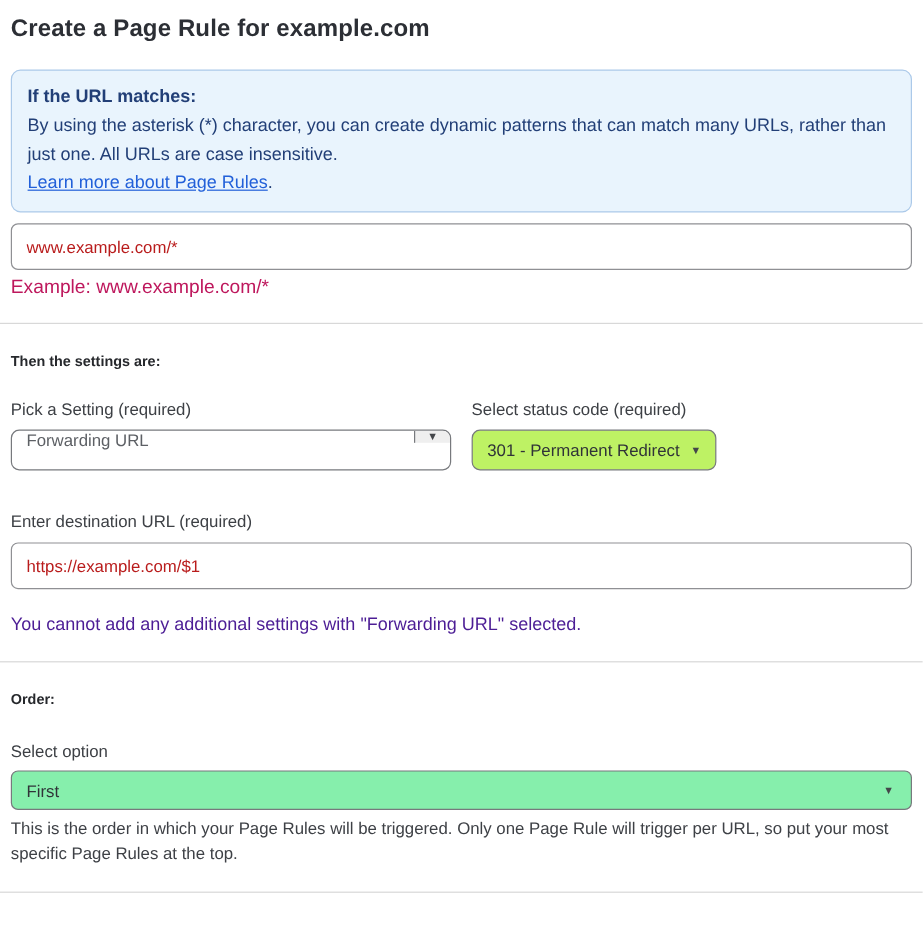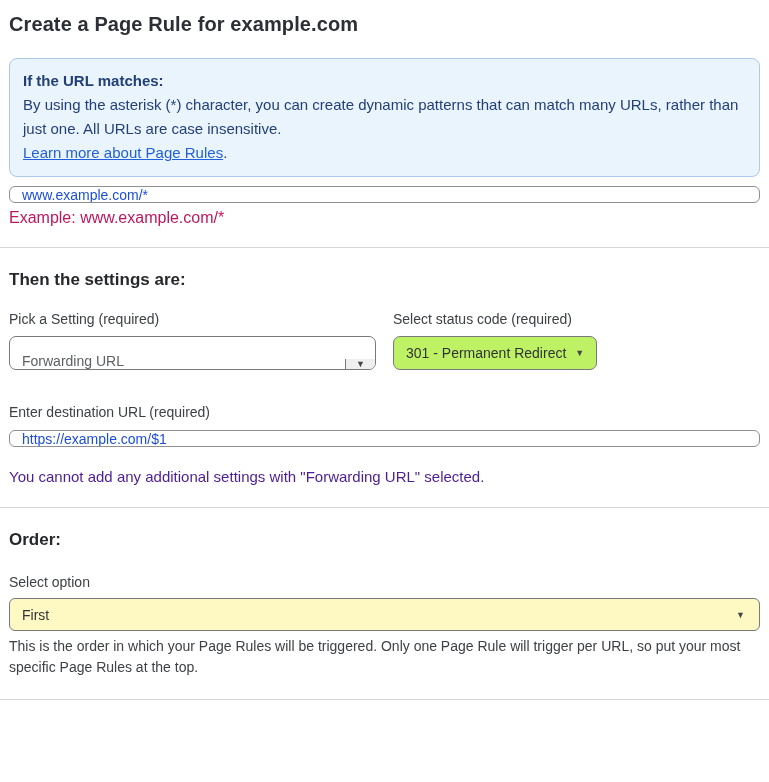--- a/index.html
+++ b/index.html
@@ -42,48 +42,48 @@
   .field-label {
     margin-top: 19px;
     font-size: 14px;
     line-height: 17px;
     color: #3d4045;
   }
 
   .text-input {
     margin-top: 9px;
     width: 100%;
-    height: 17px;
+    height: 39px;
     border: 1px solid #8f9094;
     border-radius: 6px;
     padding: 0 12px;
     font-family: "Liberation Sans", sans-serif;
     font-size: 14px;
-    color: #1d4ed8;
+    color: #b91c1c;
     background: #ffffff;
     outline: none;
     display: block;
   }
 
   .helper-text {
     margin-top: 7px;
     font-size: 16px;
     line-height: 16px;
     color: #be185d;
   }
 
   hr.divider {
     border: none;
     border-top: 1px solid #d8d8d8;
     margin: 21px -9px 0 -9px;
   }
 
   h2.section-heading {
     margin-top: 22px;
-    font-size: 17px;
+    font-size: 12px;
     line-height: 19px;
     font-weight: 700;
     color: #26282c;
   }
 
   .settings-row {
     margin-top: 22px;
     display: flex;
     gap: 17px;
     align-items: flex-start;
@@ -93,21 +93,21 @@
   .settings-row .field-label { margin-top: 0; }
 
   .split-select {
     margin-top: 8px;
     width: 367px;
     height: 34px;
     border: 1px solid #77797d;
     border-radius: 7px;
     background: #ffffff;
     display: flex;
-    align-items: flex-end;
+    align-items: flex-start;
     overflow: hidden;
     cursor: pointer;
   }
   .split-select .split-value {
     flex: 1;
     display: flex;
     align-items: center;
     padding-left: 12px;
     font-size: 14px;
     color: #5d6065;
@@ -151,21 +151,21 @@
   .order-divider { margin-top: 26px; }
   .order-heading { margin-top: 21px; }
   .order-select-label { margin-top: 25px; }
 
   .full-select {
     margin-top: 7px;
     width: 100%;
     height: 33px;
     border: 1px solid #77797d;
     border-radius: 6px;
-    background: #fef9c3;
+    background: #86efac;
     display: flex;
     align-items: center;
     justify-content: space-between;
     padding: 0 14px 0 12px;
     font-size: 14px;
     color: #303338;
     cursor: pointer;
   }
   .full-select .arrow { font-size: 9px; color: #44464a; }
 

